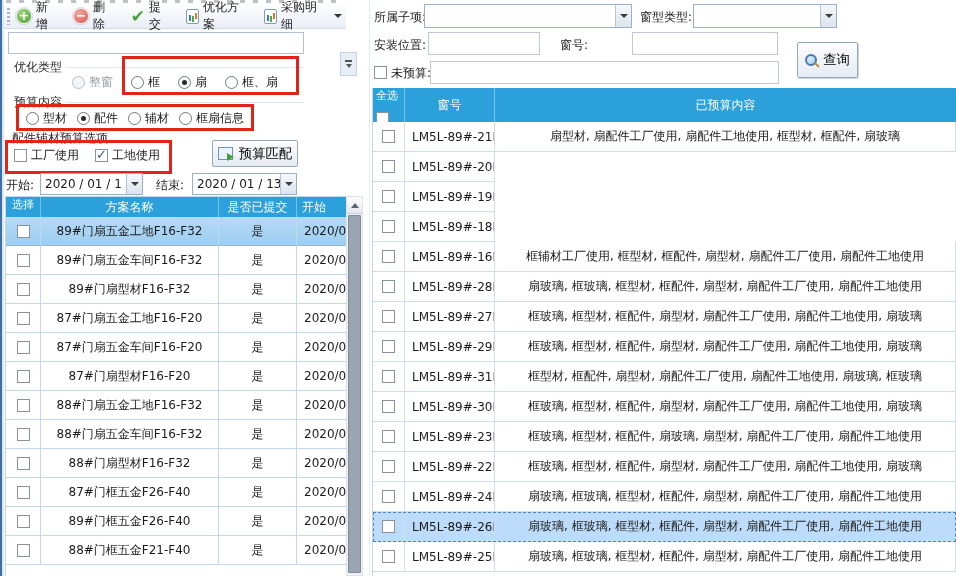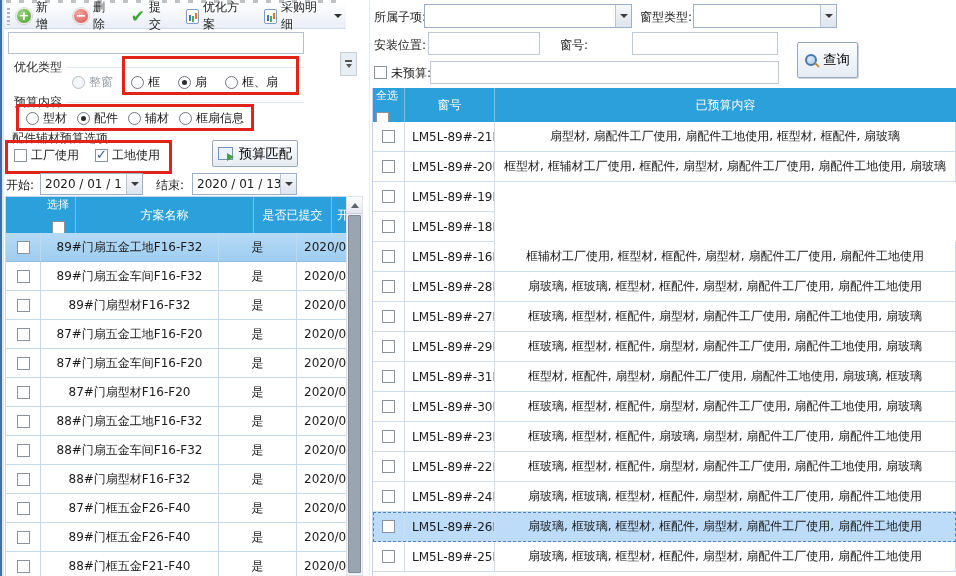--- a/index.html
+++ b/index.html
@@ -81,21 +81,21 @@
   .tbl-header { background:#2ba0da; color:#fff; display:grid; align-items:center; }
   .hcell { display:flex; align-items:center; justify-content:center; height:100%;
     border-right:1px solid rgba(255,255,255,.35); overflow:hidden; white-space:nowrap; }
   .hcell.stack { flex-direction:column; justify-content:flex-start; align-items:center; padding-top:2px; gap:10px; }
   .hcell .checkbox { background:#fff; }
   .trow { display:grid; align-items:center; background:#fff; }
   .tcell { display:flex; align-items:center; justify-content:center; height:100%;
     border-right:1px solid #c2d8ec; border-bottom:1px solid #c2d8ec; overflow:hidden; white-space:nowrap; }
   .tcell.left { justify-content:flex-start; padding-left:7px; }
   .left-tbl { left:5px; top:196px; width:358px; height:380px; overflow:hidden; border-top:1px solid #c2d8ec; border-left:1px solid #c2d8ec; }
-  .left-tbl .tbl-header { grid-template-columns:35px 178px 78px 1fr; height:36px; width:341px;padding-left:35px; }
+  .left-tbl .tbl-header { grid-template-columns:35px 178px 78px 1fr; height:20px; width:341px; }
   .left-tbl .trow { grid-template-columns:35px 178px 78px 1fr; height:29px; width:341px; }
   .left-tbl .trow.sel { background:linear-gradient(#b5daf6,#9ecdf0); }
   .left-tbl .trow.sel .tcell { border-bottom-color:#8cbce6; }
   .clip-start { display:inline-block; width:34px; overflow:hidden; white-space:nowrap; }
 
   .right-tbl { left:372px; top:88px; width:584px; height:488px; overflow:hidden; border-left:1px solid #c3d6e9; }
   .right-tbl .tbl-header { grid-template-columns:32px 90px 1fr; height:34px; }
   .right-tbl .trow { grid-template-columns:32px 90px 1fr; height:30px; }
   .right-tbl .trow .tcell { border-bottom-color:#cfdeed; border-right-color:#cfdeed; }
   .right-tbl .trow.sel { background:#bcdcf9; outline:1px dashed #4a82c4; outline-offset:-1px; }
@@ -394,21 +394,20 @@
               <span class="checkbox"></span>
             </div>
             <div class="tcell left">LM5L-89#-21F19</div>
             <div class="tcell">扇型材, 扇配件工厂使用, 扇配件工地使用, 框型材, 框配件, 扇玻璃</div>
           </div>
           <div class="trow">
             <div class="tcell">
               <span class="checkbox"></span>
             </div>
             <div class="tcell left">LM5L-89#-20F18</div>
-            <div class="tcell">框型材, 框辅材工厂使用, 框配件, 扇型材, 扇配件工厂使用, 扇配件工地使用, 扇玻璃</div>
           </div>
           <div class="trow">
             <div class="tcell">
               <span class="checkbox"></span>
             </div>
             <div class="tcell left">LM5L-89#-19F17</div>
           </div>
           <div class="trow">
             <div class="tcell">
               <span class="checkbox"></span>

